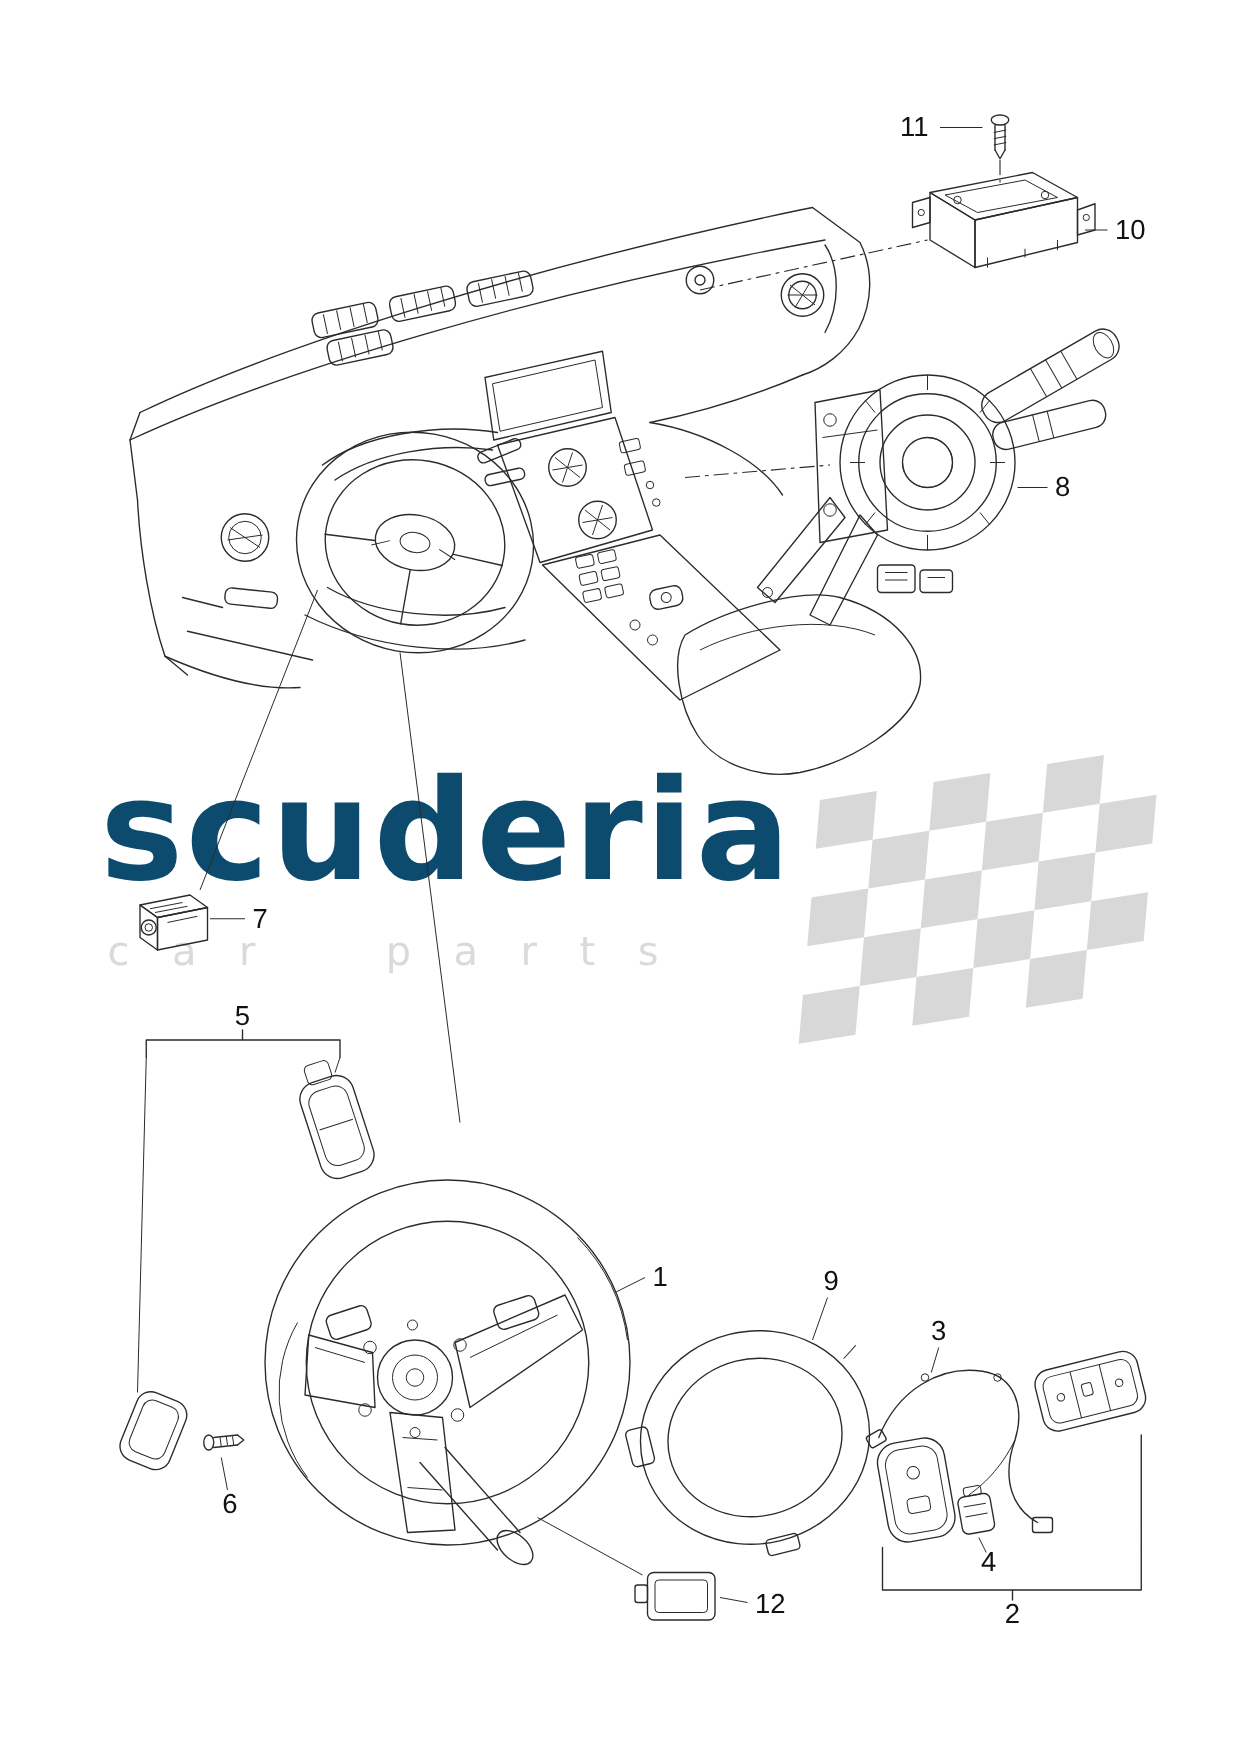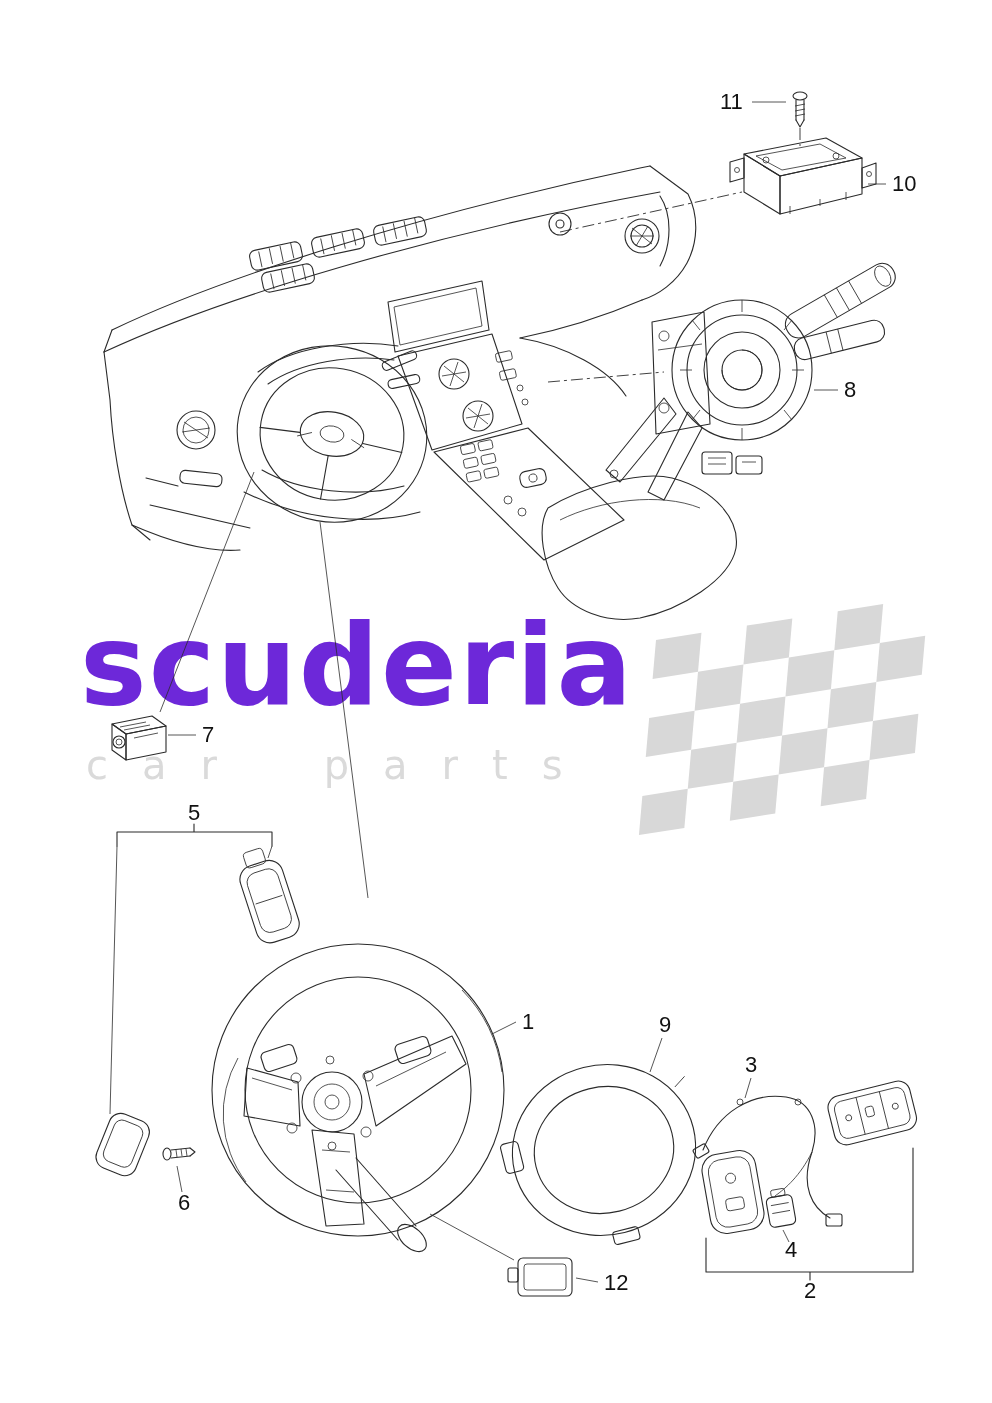--- a/index.html
+++ b/index.html
@@ -3,26 +3,26 @@
 <meta charset="utf-8">
 <style>
   html,body{margin:0;padding:0;background:#fff;}
   .stage{
     position:relative;width:992px;height:1403px;background:#ffffff;
     overflow:hidden;font-family:"Liberation Sans","DejaVu Sans",sans-serif;
   }
   .watermark-primary{
     position:absolute;left:80px;top:600px;
     font-size:112px;font-weight:700;letter-spacing:2px;
-    color:#6d28d9;font-family:"DejaVu Sans","Liberation Sans",sans-serif;
+    color:#0c4a6e;font-family:"DejaVu Sans","Liberation Sans",sans-serif;
     white-space:nowrap;user-select:none;
   }
   .watermark-secondary{
     position:absolute;left:86px;top:742px;
-    font-size:40px;font-weight:400;letter-spacing:34px;word-spacing:26px;
+    font-size:32px;font-weight:400;letter-spacing:34px;word-spacing:26px;
     color:#dadada;font-family:"DejaVu Sans","Liberation Sans",sans-serif;
     white-space:nowrap;user-select:none;
   }
   svg.diagram{position:absolute;left:0;top:0;}
   .ln{stroke:#2b2b2b;stroke-width:1.1;fill:none;stroke-linecap:round;stroke-linejoin:round;}
   .lnthin{stroke:#2b2b2b;stroke-width:0.8;fill:none;}
   .dashdot{stroke:#2b2b2b;stroke-width:0.9;fill:none;stroke-dasharray:12 4 3 4;}
   .callout{font-size:22px;fill:#111;font-family:"Liberation Sans","DejaVu Sans",sans-serif;}
   .chk{fill:#d8d8d8;stroke:none;}
 </style>

